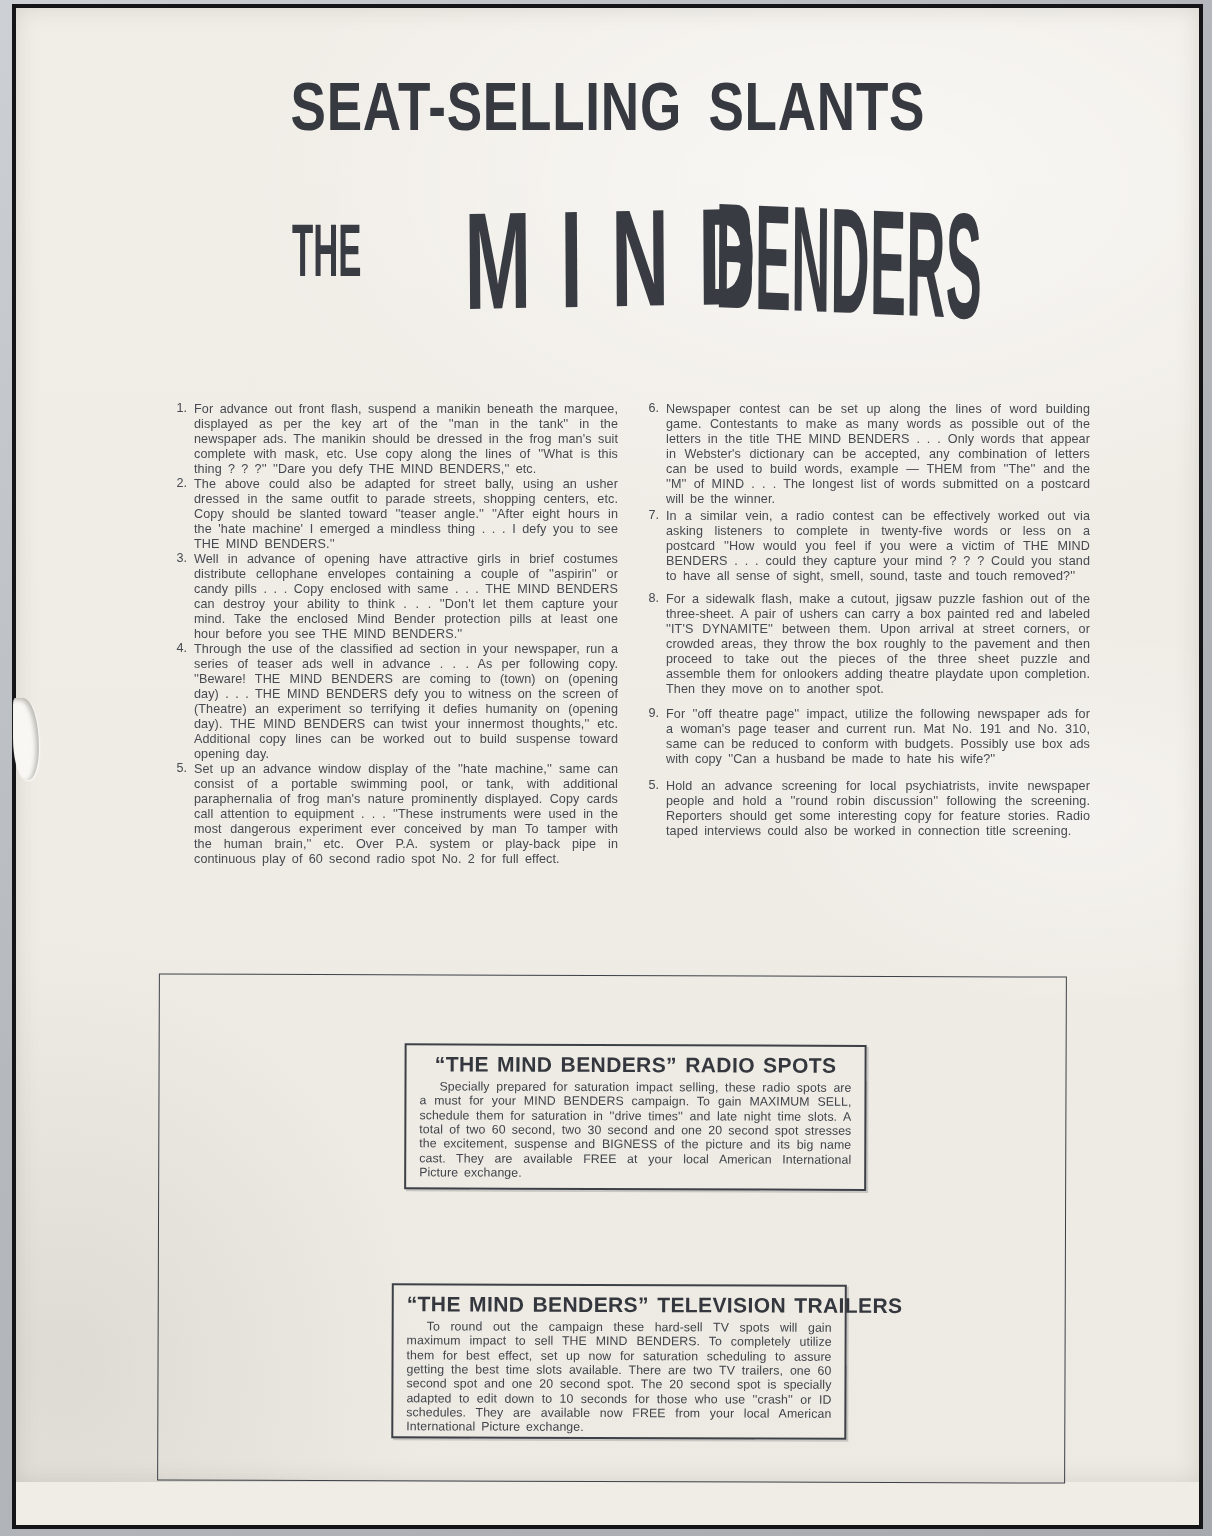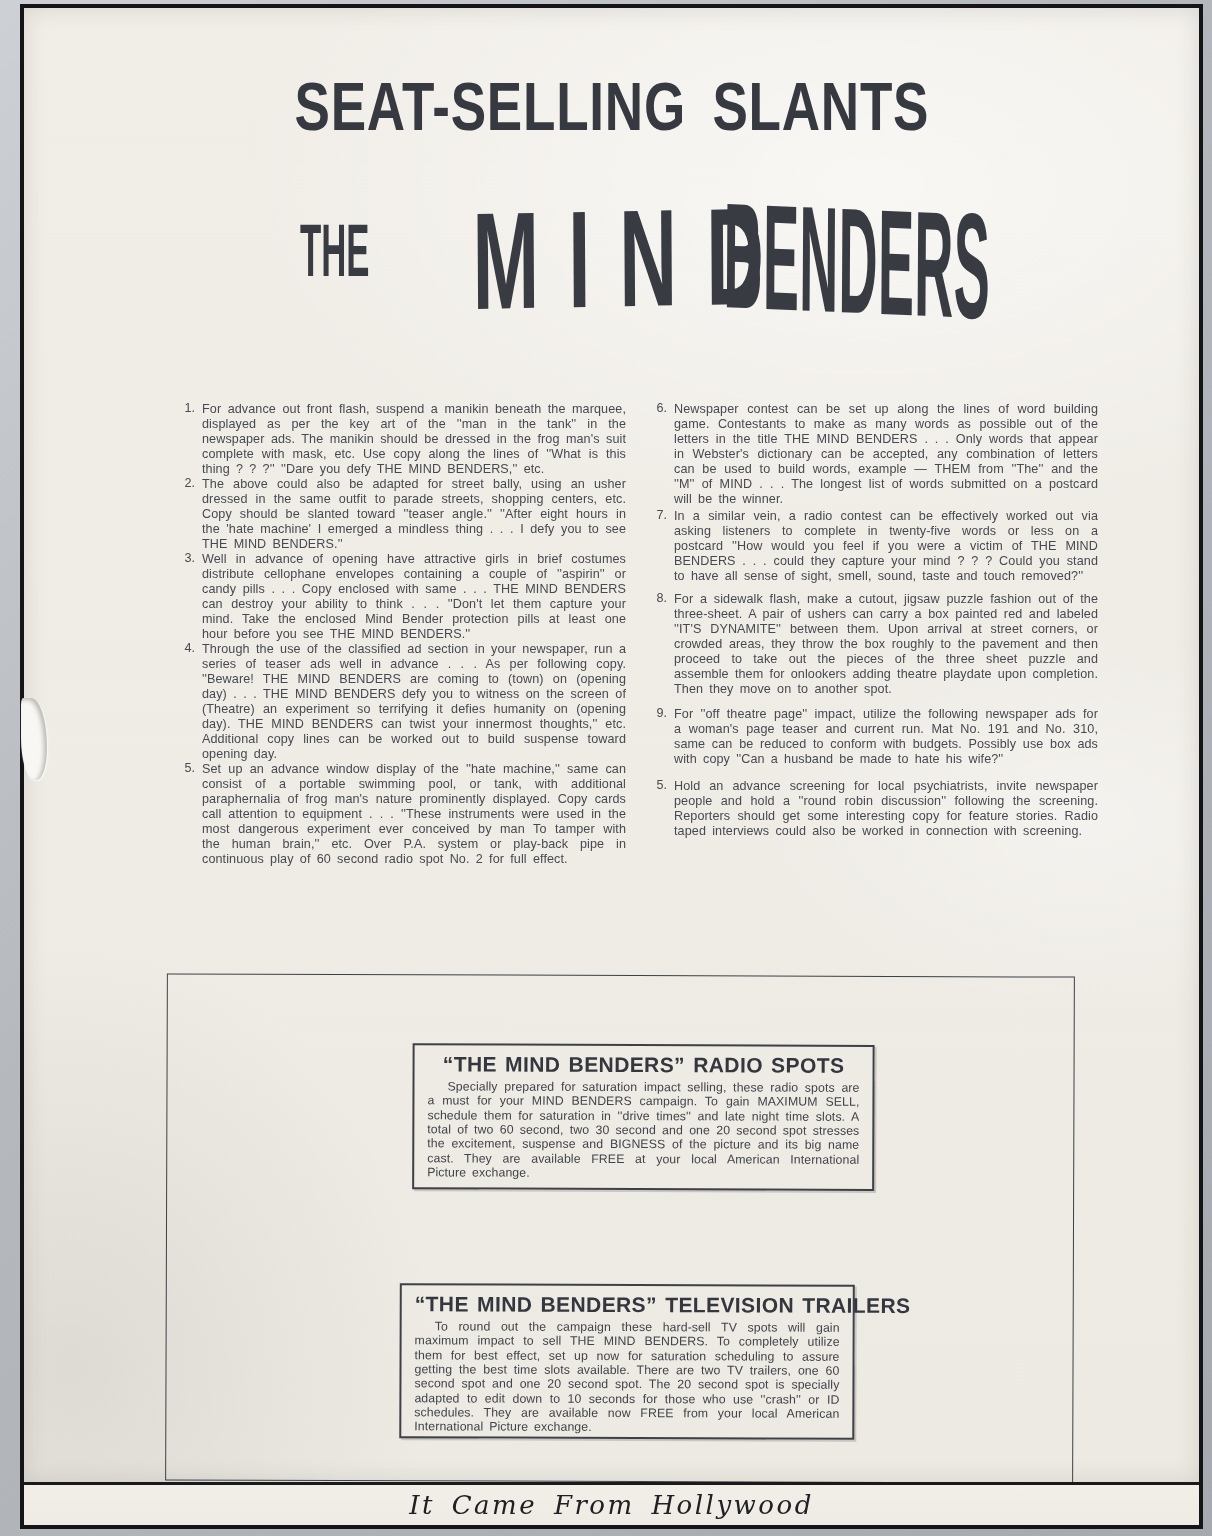--- a/index.html
+++ b/index.html
@@ -10,21 +10,21 @@
     --margin_gray:#b5b9bd;
     --box_border:#3d4046;
   }
   *{margin:0;padding:0;box-sizing:border-box;}
   html,body{width:1212px;height:1536px;overflow:hidden;}
   body{font-family:"Liberation Sans",sans-serif;}
 
   .scan{
     width:1212px;height:1536px;
     background:linear-gradient(135deg,#cdd1d5 0%,var(--margin_gray) 40%,#a6aaae 100%);
-    padding:4px 9px 7px 20px;
+    padding:4px 9px 7px 12px;
   }
   .frame{
     width:100%;height:100%;
     border:4px solid var(--frame_black);
     position:relative;
     background:var(--paper);
   }
   .paper{
     position:absolute;inset:0 0 43px 0;
     background:
@@ -164,35 +164,32 @@
         <div class="list-item">
           <span class="item-num">8.</span>
           <p class="item-text">For a sidewalk flash, make a cutout, jigsaw puzzle fashion out of the three-sheet. A pair of ushers can carry a box painted red and labeled ''IT'S DYNAMITE'' between them. Upon arrival at street corners, or crowded areas, they throw the box roughly to the pavement and then proceed to take out the pieces of the three sheet puzzle and assemble them for onlookers adding theatre playdate upon completion. Then they move on to another spot.</p>
         </div>
         <div class="list-item">
           <span class="item-num">9.</span>
           <p class="item-text">For ''off theatre page'' impact, utilize the following newspaper ads for a woman's page teaser and current run. Mat No. 191 and No. 310, same can be reduced to conform with budgets. Possibly use box ads with copy ''Can a husband be made to hate his wife?''</p>
         </div>
         <div class="list-item">
           <span class="item-num">5.</span>
-          <p class="item-text">Hold an advance screening for local psychiatrists, invite newspaper people and hold a ''round robin discussion'' following the screening. Reporters should get some interesting copy for feature stories. Radio taped interviews could also be worked in connection with screening.</p>
+          <p class="item-text">Hold an advance screening for local psychiatrists, invite newspaper people and hold a ''round robin discussion'' following the screening. Reporters should get some interesting copy for feature stories. Radio taped interviews could also be worked in connection title screening.</p>
         </div>
       </div>
 
       <div class="outer-box">
         <div class="inner-box radio-box">
           <div class="box-title">“THE MIND BENDERS” RADIO SPOTS</div>
           <p class="box-body">Specially prepared for saturation impact selling, these radio spots are a must for your MIND BENDERS campaign. To gain MAXIMUM SELL, schedule them for saturation in ''drive times'' and late night time slots. A total of two 60 second, two 30 second and one 20 second spot stresses the excitement, suspense and BIGNESS of the picture and its big name cast. They are available FREE at your local American International Picture exchange.</p>
         </div>
         <div class="inner-box tv-box">
           <div class="box-title">“THE MIND BENDERS” TELEVISION TRAILERS</div>
           <p class="box-body">To round out the campaign these hard-sell TV spots will gain maximum impact to sell THE MIND BENDERS. To completely utilize them for best effect, set up now for saturation scheduling to assure getting the best time slots available. There are two TV trailers, one 60 second spot and one 20 second spot. The 20 second spot is specially adapted to edit down to 10 seconds for those who use ''crash'' or ID schedules. They are available now FREE from your local American International Picture exchange.</p>
         </div>
       </div>
 
       <div class="paper-scuff"></div>
     </div>
 
-    <div class="caption-band">
-      <span class="caption-text">It Came From Hollywood</span>
-    </div>
   </div>
 </div>
 
 </body></html>

